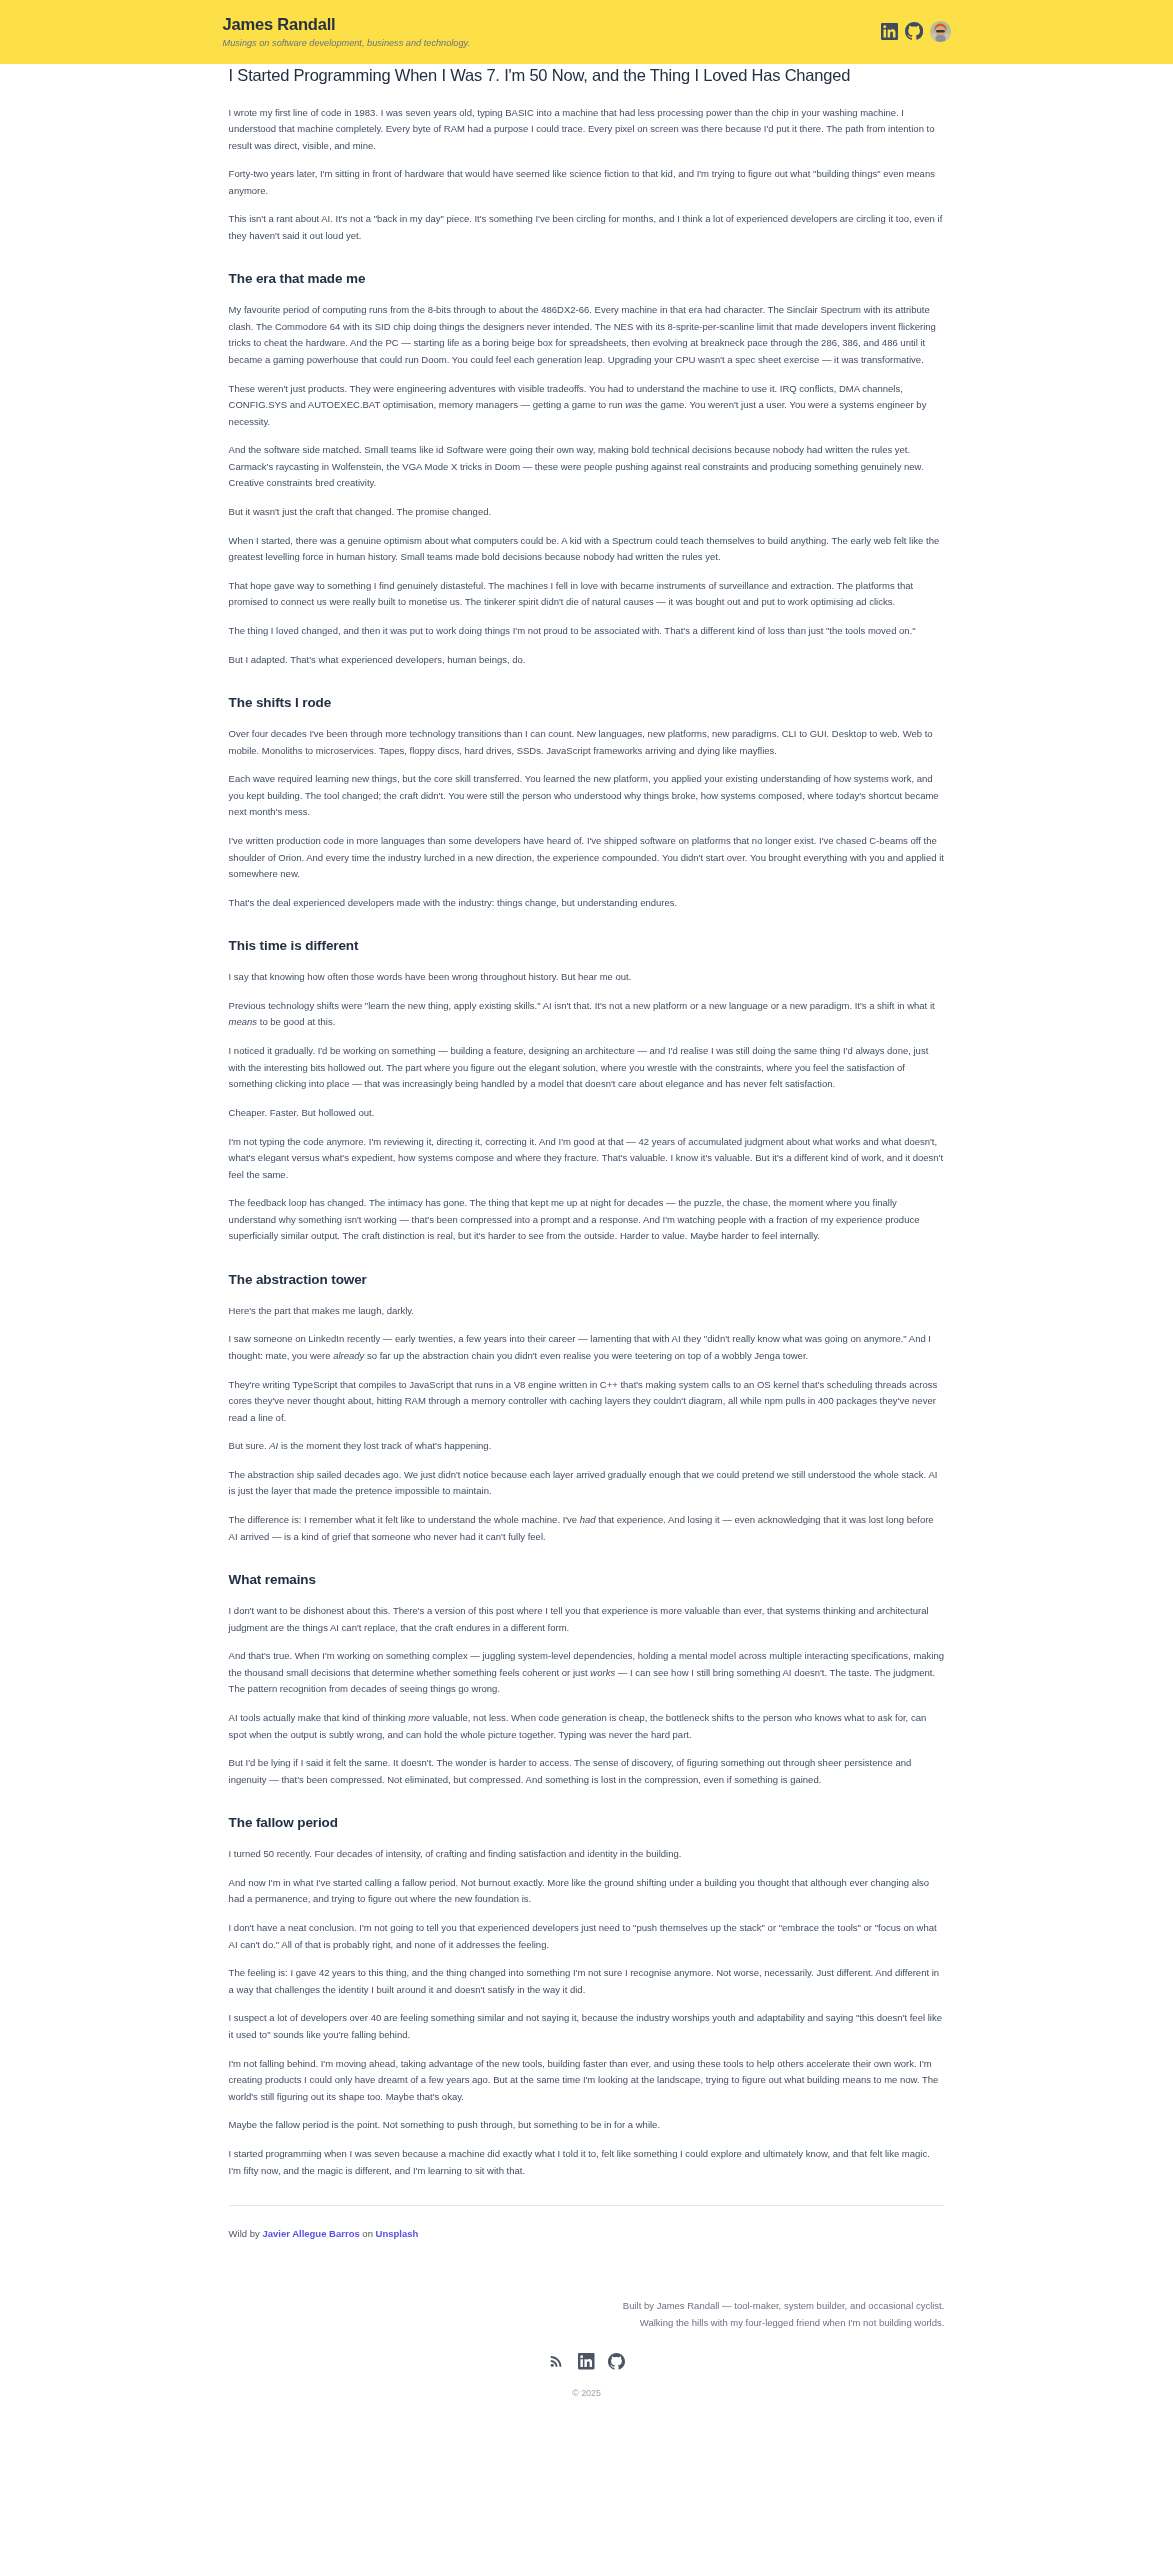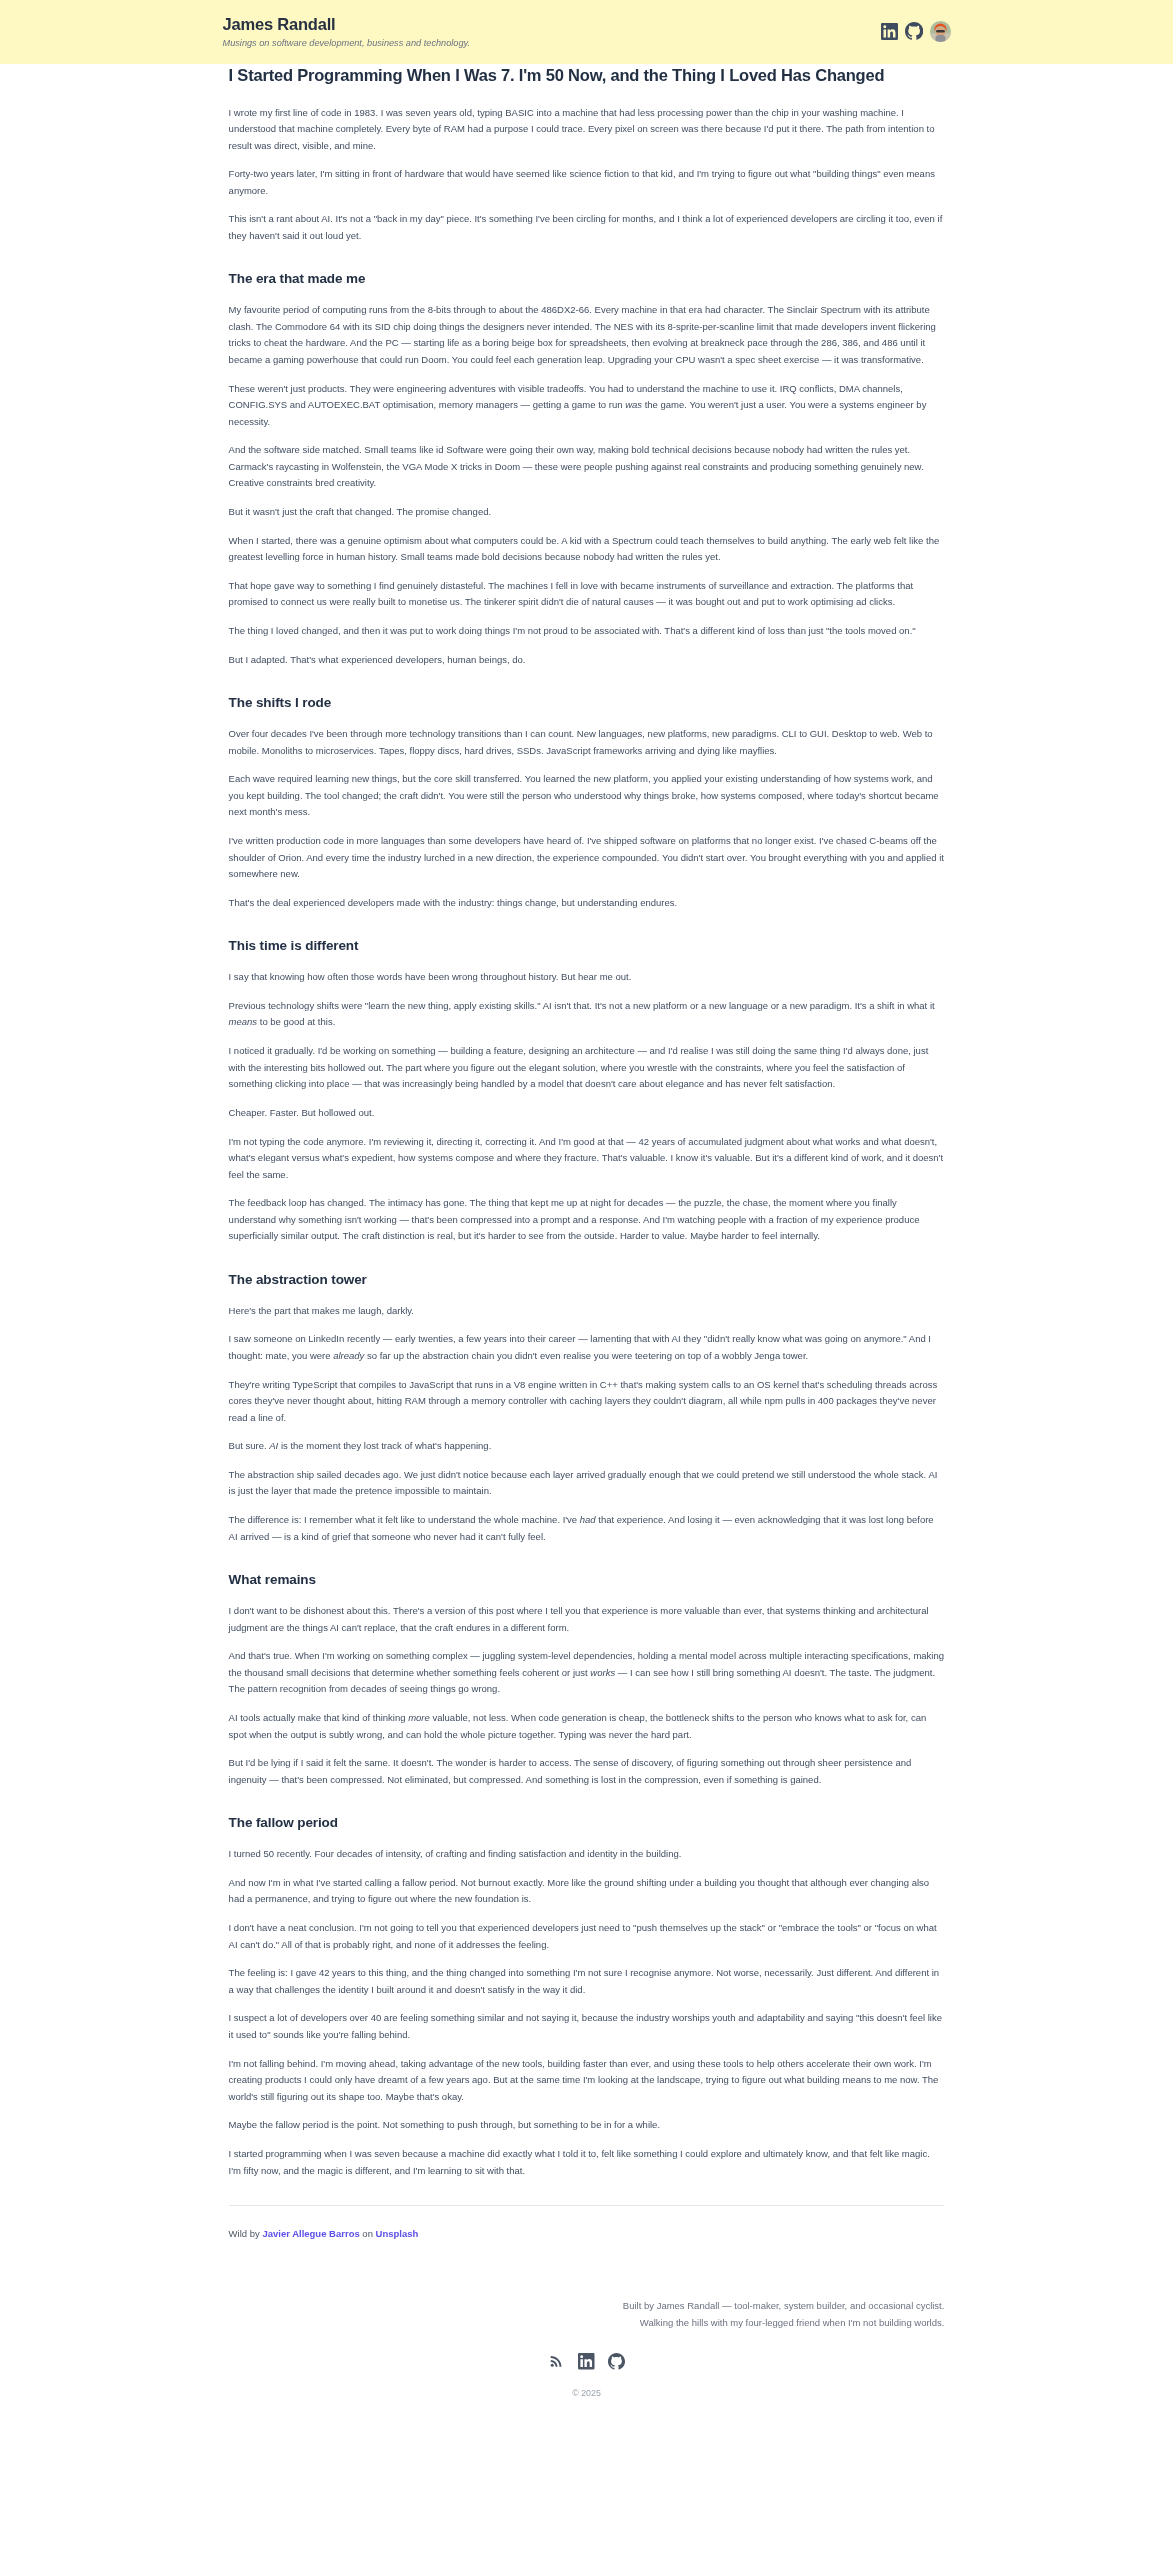--- a/index.html
+++ b/index.html
@@ -6,40 +6,40 @@
   * { box-sizing: border-box; }
   html, body { margin: 0; padding: 0; background: #ffffff; }
   body {
     font-family: "Liberation Sans", sans-serif;
     color: #414e61;
     -webkit-font-smoothing: antialiased;
   }
   .container { max-width: 728px; margin: 0 auto; padding: 0 6.1px; }
 
   
-  .site-header { background: #fef9c3; }
+  .site-header { background: #fde047; }
   .site-header .inner {
     display: flex; align-items: center; justify-content: space-between;
     padding: 14.7px 0 16px;
   }
   .site-title {
     margin: 0; font-size: 16.5px; font-weight: 700; color: #273142;
     letter-spacing: -0.2px; cursor: pointer;
   }
   .site-tagline {
     margin: 4.3px 0 0; font-size: 9.2px; font-style: italic; color: #6b7280;
   }
   .header-icons { display: flex; align-items: center; gap: 6.7px; }
   .icon-link { color: #3f4c5f; display: inline-flex; text-decoration: none; cursor: pointer; }
   .icon-link svg { display: block; }
 
   
   main { padding: 28px 0 6.1px; }
   .post-title {
-    margin: 0 0 18.3px; font-size: 16.5px; line-height: 1.35; font-weight: 700;
+    margin: 0 0 18.3px; font-size: 16.5px; line-height: 1.35; font-weight: 400;
     color: #233044; letter-spacing: -0.2px;
   }
   .post-body p {
     margin: 0 0 12.2px; font-size: 9.5px; line-height: 16.5px; color: #414e61;
   }
   .post-body h2 {
     margin: 27px 0 16px; font-size: 13.5px; font-weight: 700; color: #233044;
     letter-spacing: -0.1px;
   }
   .post-body em { font-style: italic; }

